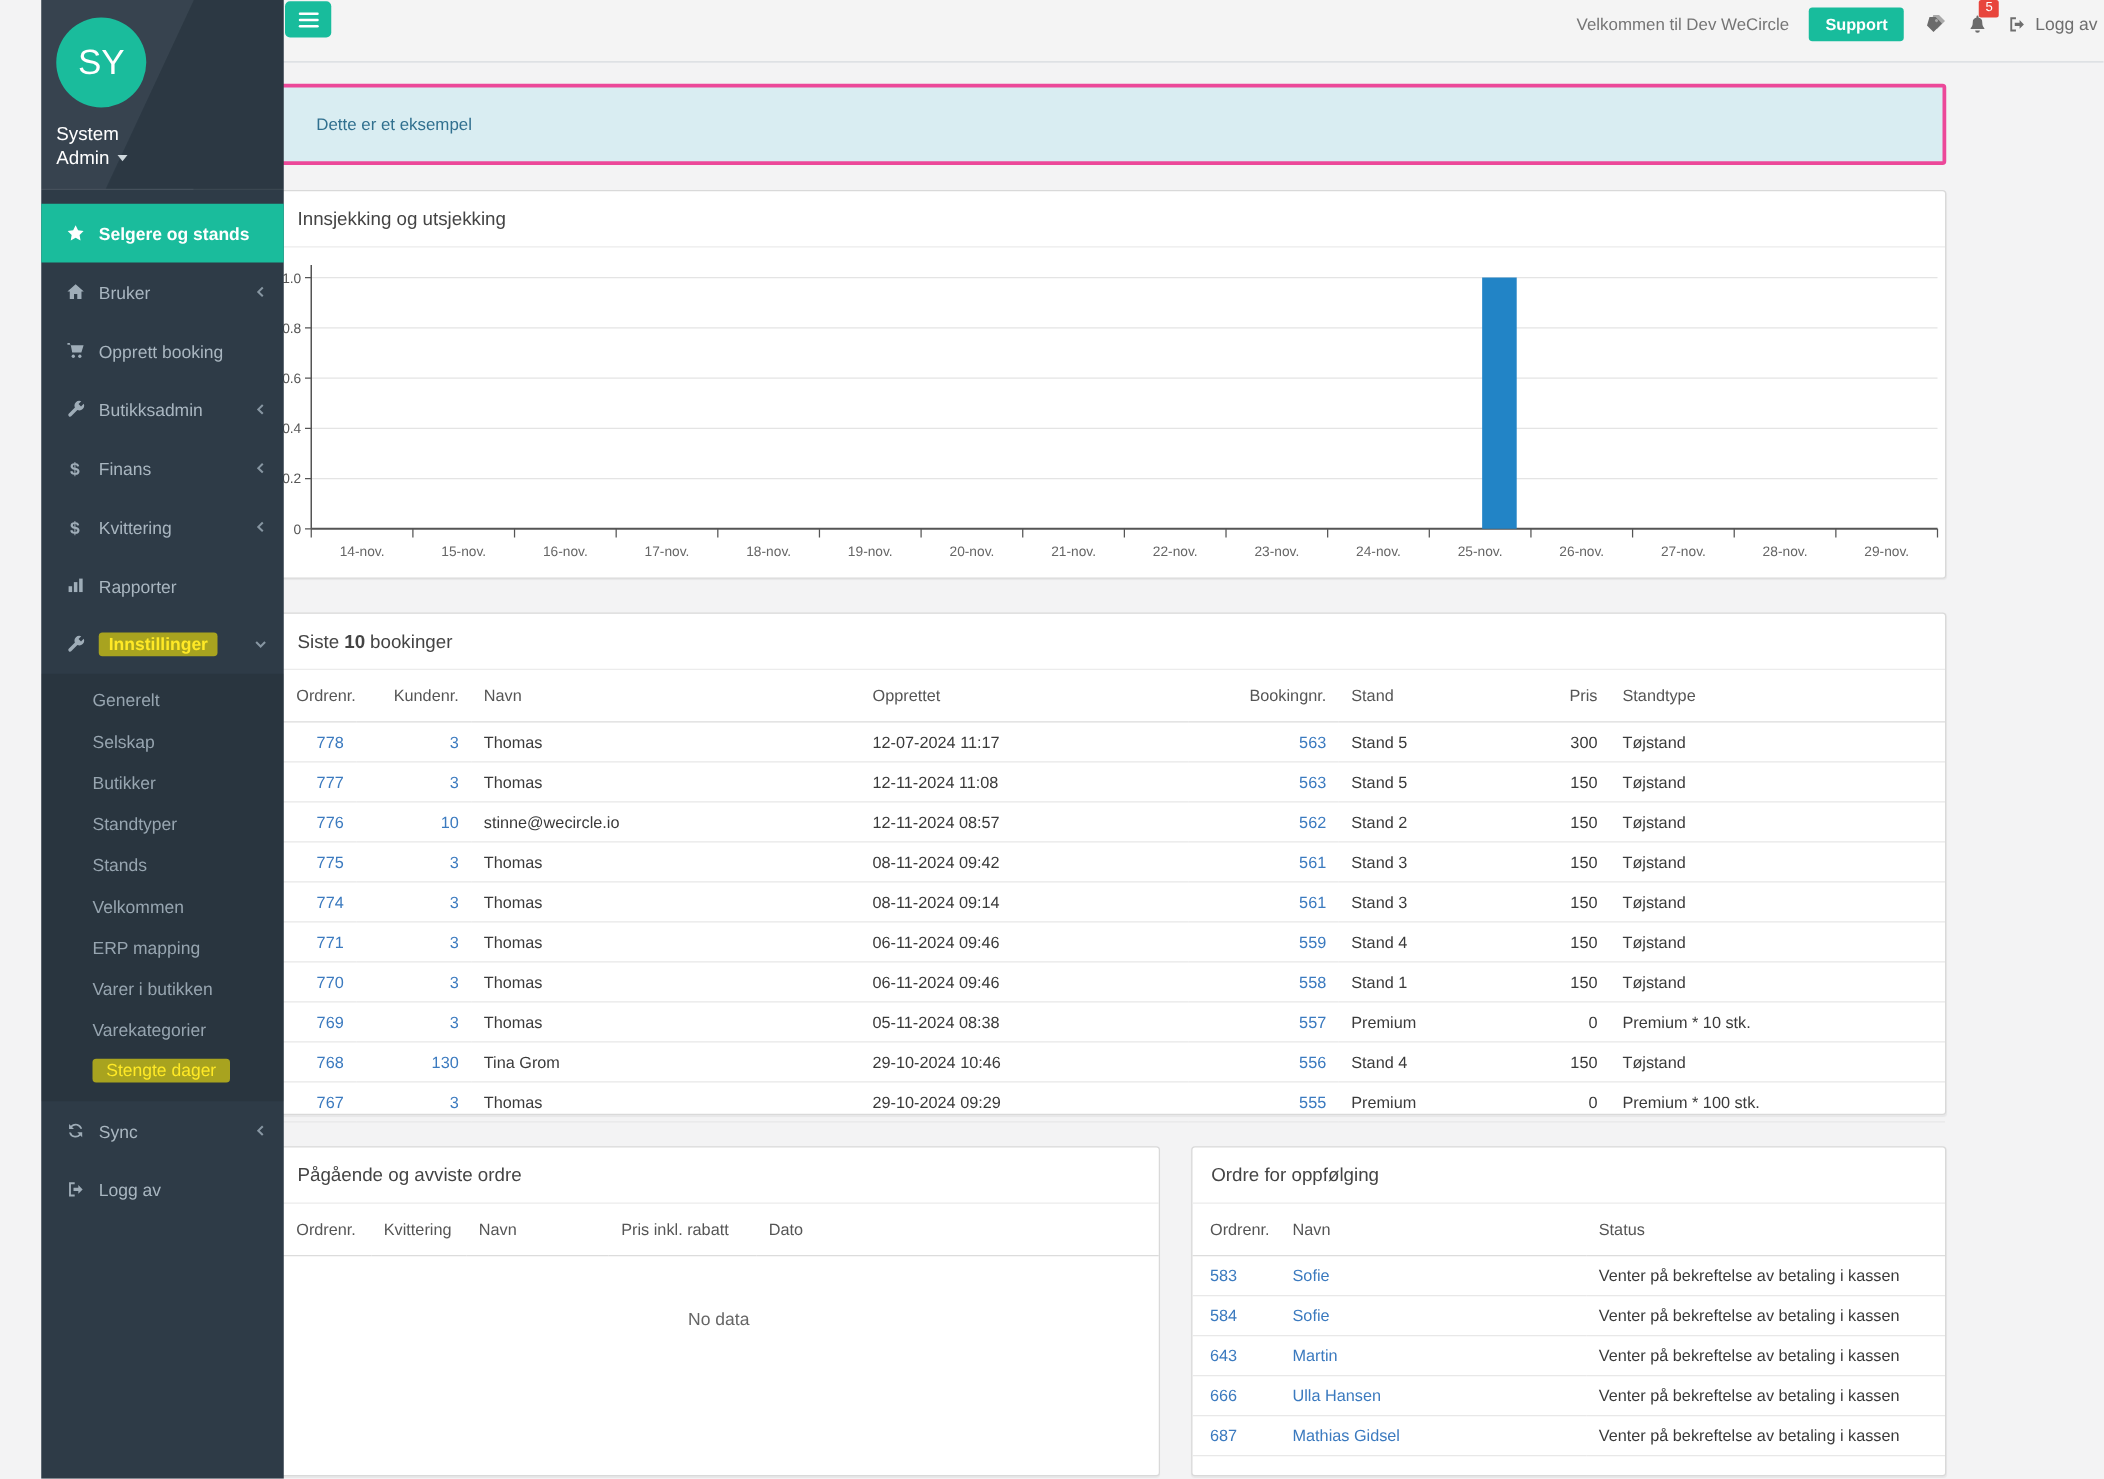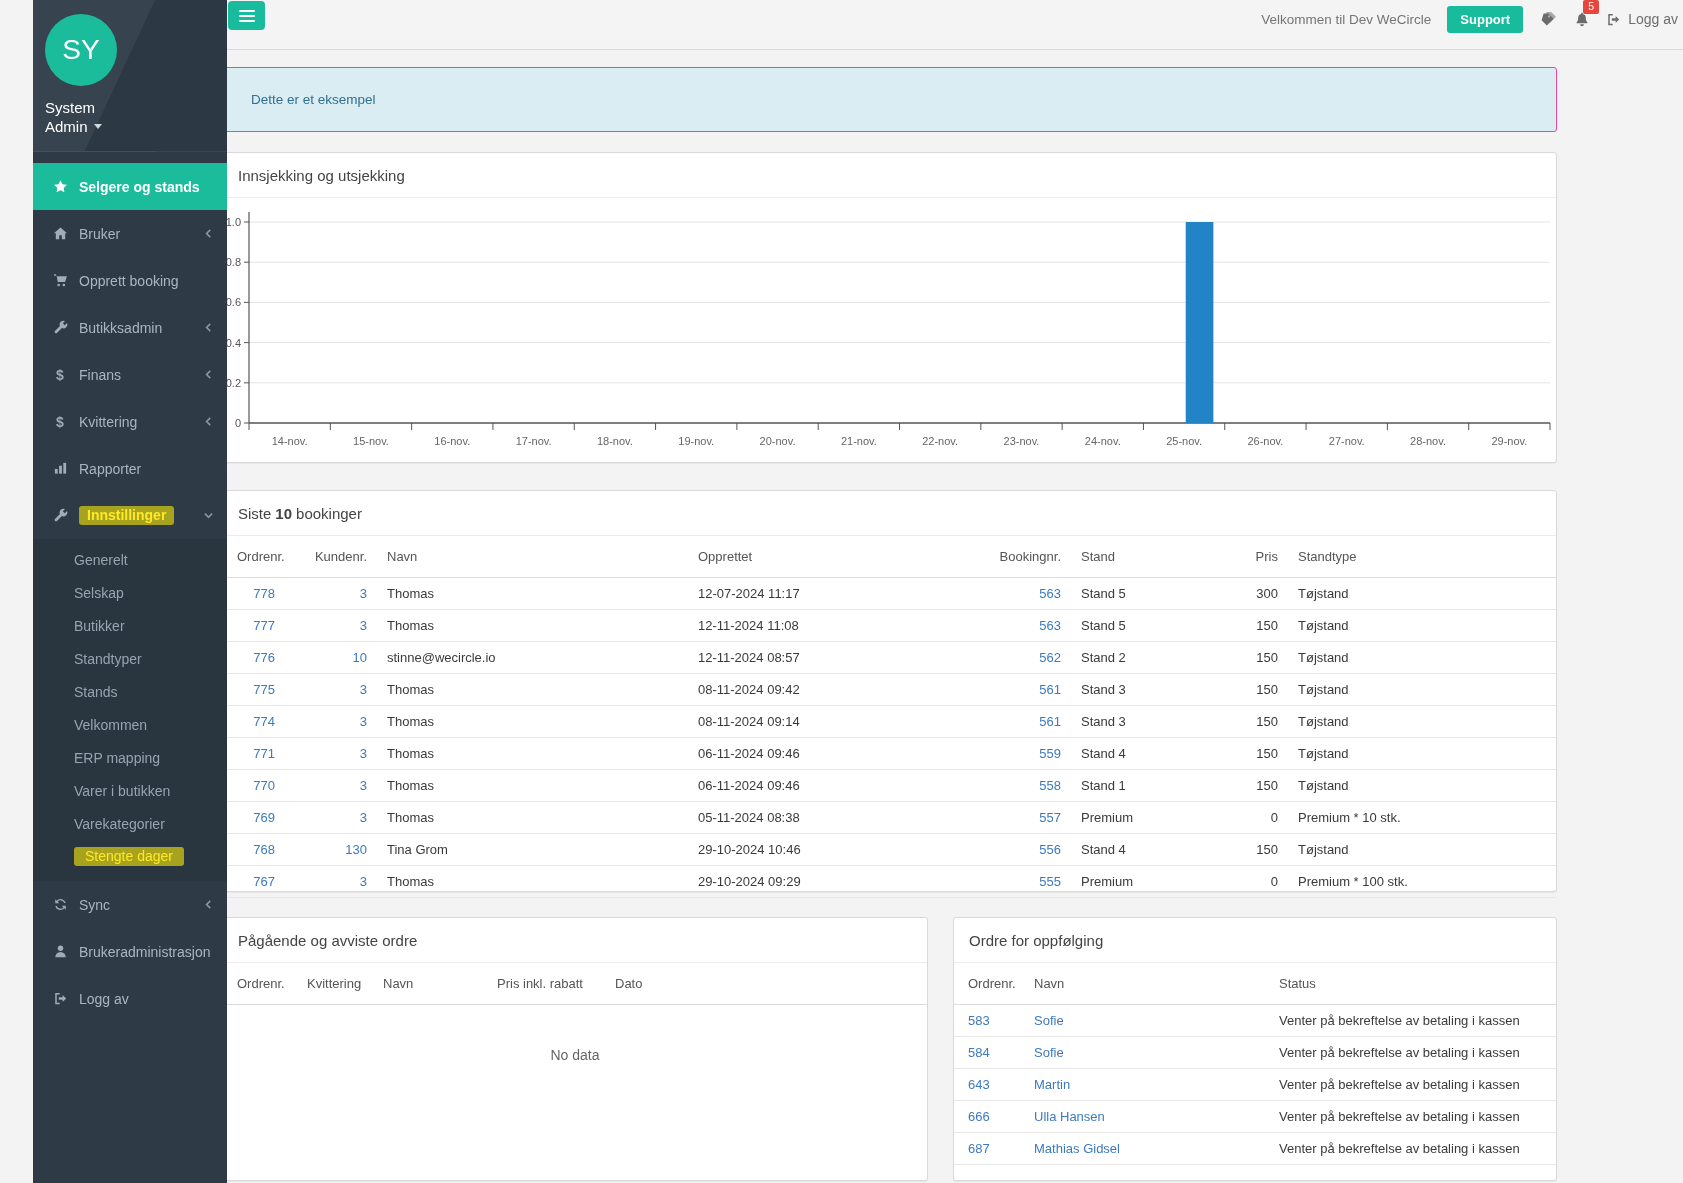--- a/index.html
+++ b/index.html
@@ -41,21 +41,21 @@
   .welcome { color:#757575; font-size:13.5px; }
   .support-btn { background:#18bc9c; color:#fff; border:none; border-radius:3px; font-size:13px; font-weight:bold;
       padding:6px 13px; cursor:pointer; font-family:inherit; }
   .tb-icon { color:#6b6b6b; display:inline-flex; cursor:pointer; position:relative; }
   .badge { position:absolute; top:-11px; right:-9px; background:#e8453c; color:#fff; font-size:10.5px;
       padding:1px 5px 2px; border-radius:2px; line-height:11px; }
   .tb-logout { color:#6e6e6e; font-size:14px; display:inline-flex; align-items:center; gap:7px; cursor:pointer; white-space:nowrap; }
 
   .content { width:1335px; margin-left:28px; }
 
-  .alert-info { margin-top:17px; height:65px; background:#d9edf2; border:1px solid #ec4899; border-radius:3px;
+  .alert-info { margin-top:17px; height:65px; background:#d9edf2; border:3px solid #ec4899; border-radius:3px;
       display:flex; align-items:center; padding-left:28px; color:#31708f; font-size:13.5px; }
 
   .panel { background:#fff; border:1px solid #d9d9d9; border-radius:3px; box-shadow:0 1px 1px rgba(0,0,0,.05); }
   .panel-heading { padding:14px 15px 13px; font-size:15px; color:#444; border-bottom:1px solid #ececec; }
 
   .chart-panel { margin-top:20px; height:311px; }
   .chart-body { padding:2px 0 0 0; }
 
   .bookings-panel { margin-top:27px; height:402px; }
   .title-count { font-weight:bold; margin:0 4px; }
@@ -217,29 +217,20 @@
             <svg class="ic" width="15" height="15" viewBox="0 0 16 16" fill="currentColor">
               <path d="M13.6 6.5A5.7 5.7 0 0 0 3.9 3.9L2.4 2.4v4.2h4.2L4.9 4.9a4.2 4.2 0 0 1 7.1 1.6zM2.4 9.5a5.7 5.7 0 0 0 9.7 2.6l1.5 1.5V9.4H9.4l1.7 1.7a4.2 4.2 0 0 1-7.1-1.6z"></path>
             </svg>
           </span>
           <span>Sync</span>
           <span class="nav-chevron">
             <svg class="ic" width="11" height="11" viewBox="0 0 16 16" fill="none" stroke="currentColor" stroke-width="2.4">
               <path d="M10.5 2.8L5.3 8l5.2 5.2"></path>
             </svg>
           </span>
-        </div>
-        <div class="nav-item">
-          <span class="nav-icon">
-            <svg class="ic" width="15" height="15" viewBox="0 0 16 16" fill="currentColor">
-              <circle cx="8" cy="4.6" r="2.9"></circle>
-              <path d="M2.4 14.2a5.6 5.6 0 0 1 11.2 0z"></path>
-            </svg>
-          </span>
-          <span>Brukeradministrasjon</span>
         </div>
         <div class="nav-item">
           <span class="nav-icon">
             <svg class="ic" width="15" height="15" viewBox="0 0 16 16" fill="currentColor">
               <path d="M7.2 2H2.4v12h4.8v-1.6H4V3.6h3.2z"></path>
               <path d="M10.3 4.3L14 8l-3.7 3.7V9.4H6.2V6.6h4.1z"></path>
             </svg>
           </span>
           <span>Logg av</span>
         </div>

